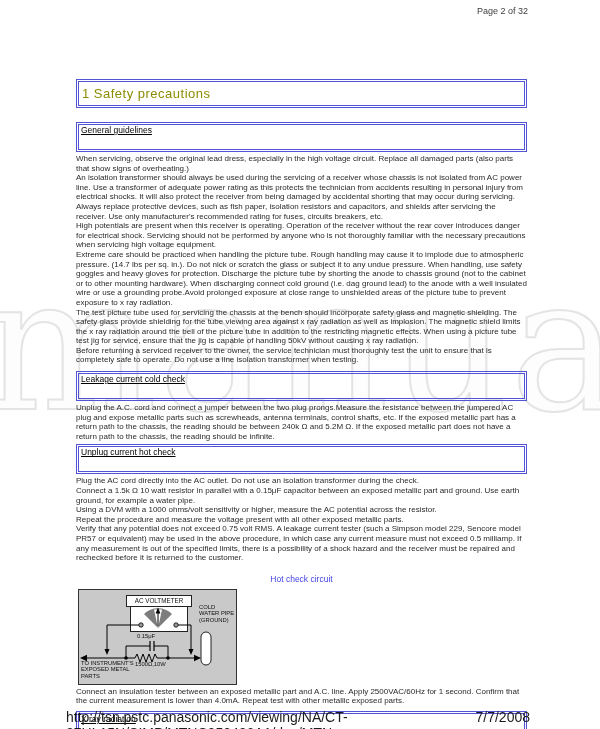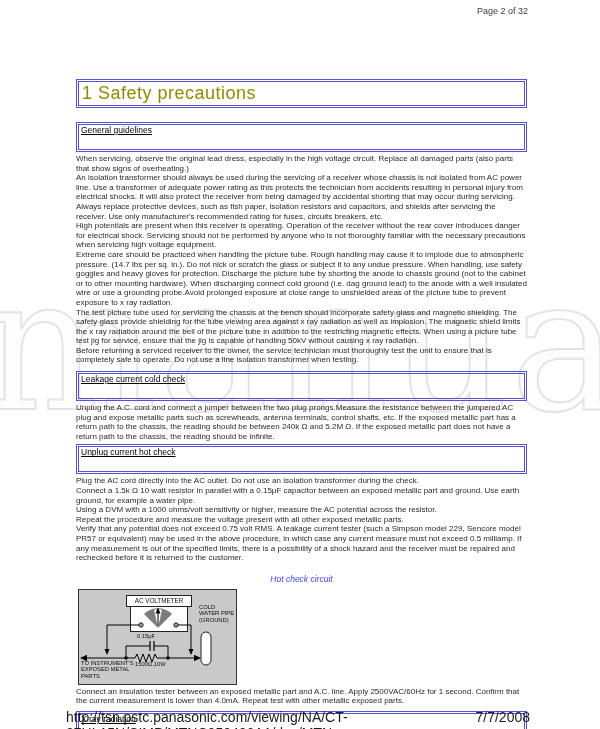--- a/index.html
+++ b/index.html
@@ -19,32 +19,32 @@
     position:absolute; top:6px; right:72px; z-index:1;
     font-size:9px; color:#3d3d3d;
   }
   .content { position:absolute; left:76px; top:0; width:451px; z-index:1; }
   .title-box {
     margin-top:79px; border:3px double var(--box-border,#5353d6);
     height:23px; display:flex; align-items:center; padding:0 3px;
     background:transparent;
   }
   .title-box h1 {
-    margin:0; font-size:18px; font-weight:normal; color:var(--title-text,#8c8c00);
+    margin:0; font-size:13px; font-weight:normal; color:var(--title-text,#8c8c00);
     letter-spacing:0.5px; white-space:nowrap;
   }
   .hbox {
     border:3px double var(--box-border,#5353d6); padding:1px 2px 14px 2px;
     font-size:8.5px; line-height:9px; color:#000; background:transparent;
   }
   .hbox span { text-decoration:underline; }
   .paras { margin-top:2px; }
   .paras p { margin:0; font-size:8px; line-height:9.6px; color:#2a2a2a; }
   .mt6 { margin-top:6px; } .mt3 { margin-top:3px; } .mt8 { margin-top:8px; } .mt5 { margin-top:5px; }
-  .link-row { text-align:center; margin:5px 0 3px 0;font-style:italic; }
+  .link-row { text-align:center; margin:5px 0 3px 0; }
   .link-row a { color:var(--link,#4343e8); font-size:8.5px; text-decoration:none; cursor:pointer; }
   
   .diagram {
     position:relative; width:157px; height:94px; margin-top:2px; margin-left:2px;
     background:var(--diagram-bg,#c9c9c9); border:1px solid #333;
   }
   .diagram .dlabel { position:absolute; font-size:5.8px; line-height:6.4px; color:#111; }
   .meter-label {
     position:absolute; left:47px; top:5px; width:64px; height:10px;
     background:#fff; border:1px solid #222; font-size:6.3px; line-height:10px;

